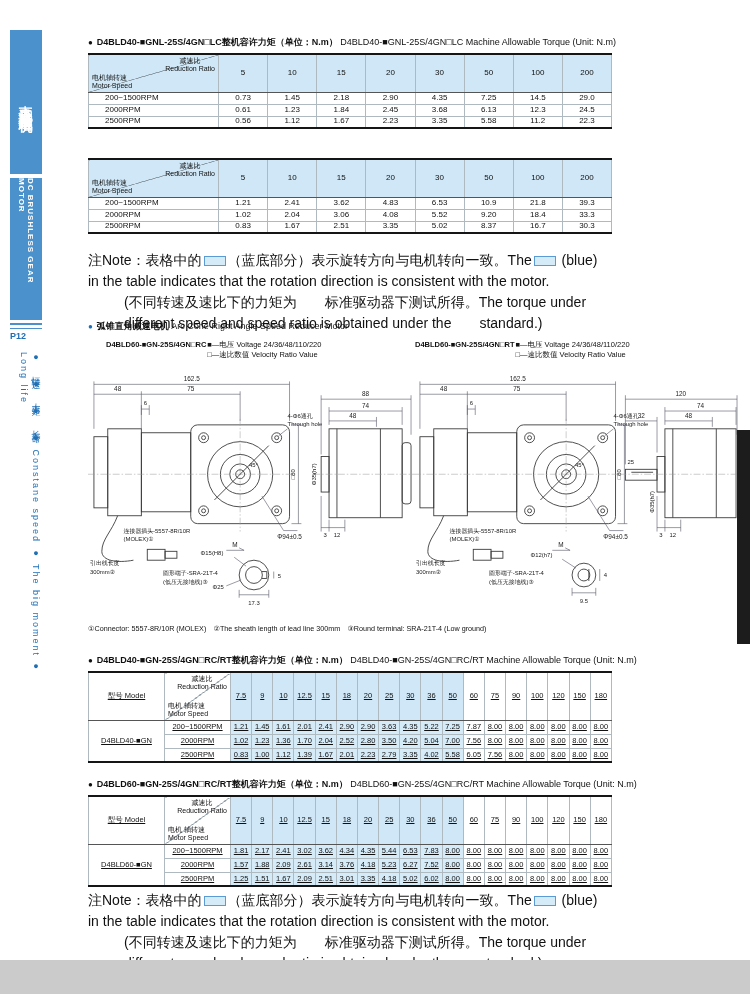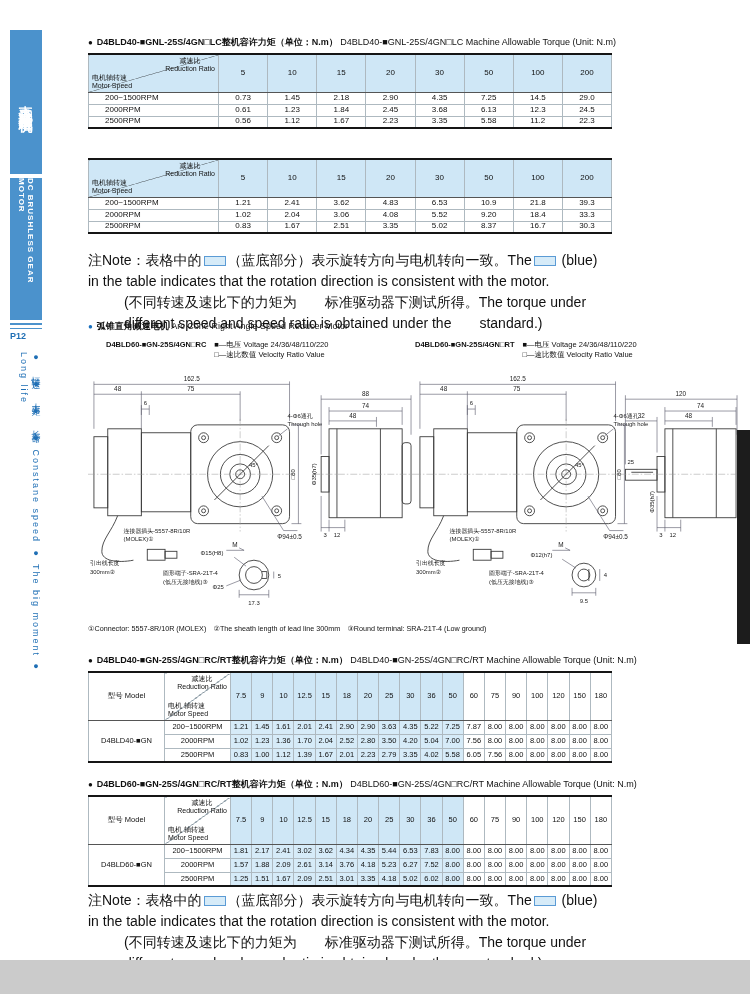--- a/index.html
+++ b/index.html
@@ -33,38 +33,38 @@
       border-top:2px solid #151515;border-bottom:2px solid #151515;}
   .tt th,.tt td{border:1px solid #aeb9c0;text-align:center;vertical-align:middle;
       padding:0;line-height:1.1;font-weight:normal;}
   .tt thead th{border-bottom:1.4px solid #555;}
   .hb{background:#cfe7f6;}
   .hb2{background:#d6ebf8;}
   .tw12 .tt{font-size:8px;}
   .tw12 thead tr{height:38px;}
   .tw12 tbody tr{height:12px;}
   .tw12 td.speed{text-align:left;padding-left:16px;}
-  .tw34 .tt{font-size:7.5px;}
+  .tw34 .tt{font-size:7.5px;text-decoration:underline;}
   .tw34 thead tr{height:48px;}
   .tw34 tbody tr{height:14px;}
   .rh{font-weight:bold;}
   .mh{font-size:7.5px;}
   .diag{position:relative;
     background-image:linear-gradient(to bottom right,transparent 49.4%,#8b9aa4 49.4%,#8b9aa4 50.6%,transparent 50.6%);}
   .diag .dtr{position:absolute;top:2px;right:3px;text-align:center;font-size:7px;}
   .diag .dbl{position:absolute;bottom:2px;left:3px;text-align:left;font-size:7px;}
   td.model{font-size:7.5px;}
   
   .note{font-size:14px;line-height:1.5;}
   .note .sw{display:inline-block;width:20px;height:8px;background:#d6ebf8;
             border:1px solid #5b9bd5;vertical-align:-1px;margin:0 2px;}
   .note .l2{padding-left:36px;}
   
   .vrow{position:absolute;top:340px;left:0;width:652px;height:26px;font-size:7.5px;}
-  .vcol{position:absolute;top:0;display:flex;gap:8px;align-items:flex-start;}
+  .vcol{position:absolute;top:0;display:flex;gap:1px;align-items:flex-start;}
   .v0{left:18px;} .v1{left:327px;}
   .vmodel{font-weight:bold;white-space:nowrap;}
   .vleg div{white-space:nowrap;line-height:1.3;}
   .diagwrap{position:absolute;top:370px;left:0;width:652px;display:flex;}
   svg text{font-size:6.5px;fill:#222;font-family:"Liberation Sans","DejaVu Sans",sans-serif;}
   svg .am{text-anchor:middle;}
   svg .t6{font-size:6px;}
   .ln{fill:none;stroke:#3a3a3a;stroke-width:0.9;}
   .dim,.ld{fill:none;stroke:#556;stroke-width:0.6;}
   .cl{fill:none;stroke:#999;stroke-width:0.5;stroke-dasharray:7 2 1.5 2;}

